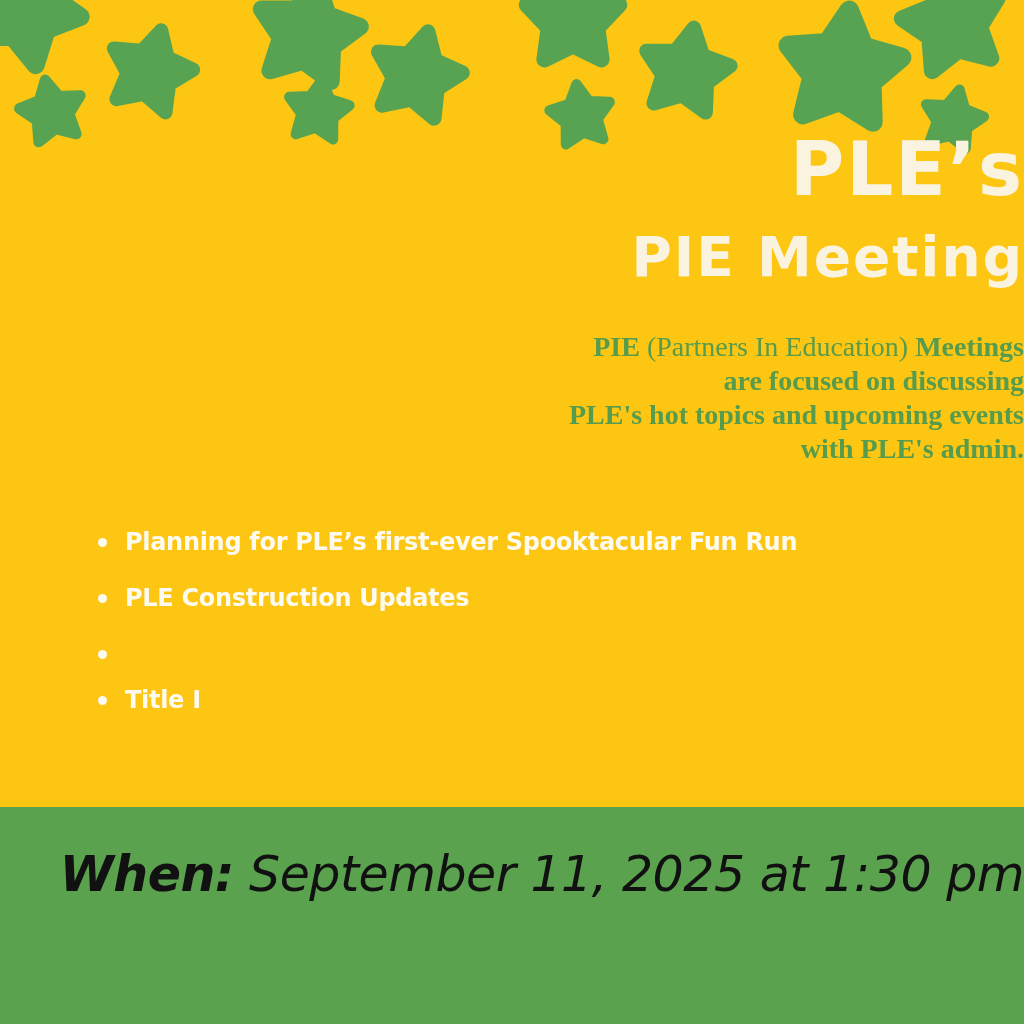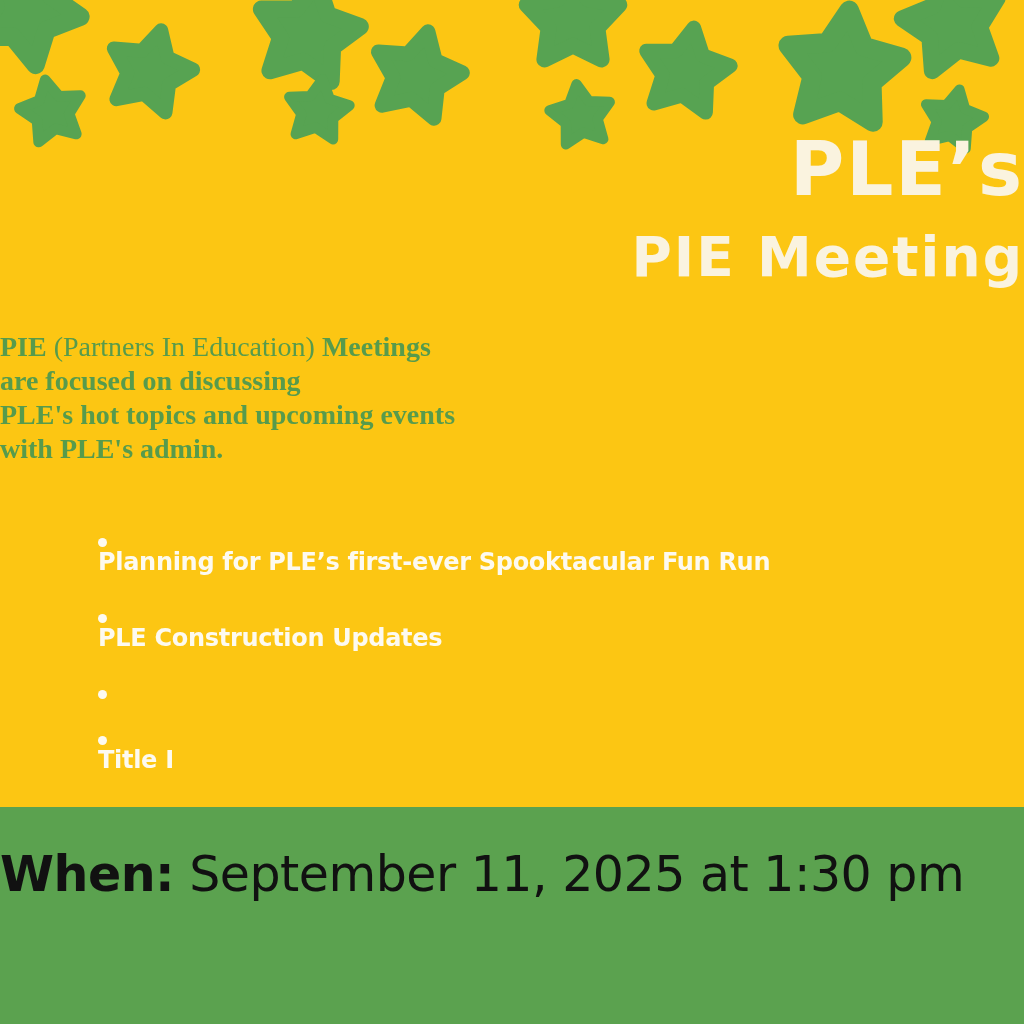--- a/index.html
+++ b/index.html
@@ -36,21 +36,21 @@
   .title-line1 { font-size: 74px; line-height: 82px; }
   .title-line2 { font-size: 55px; line-height: 94px; }
 
   
   .intro {
     position: absolute;
     top: 330px;
     left: 0;
     width: 100%;
     margin: 0;
-    text-align: left;
+    text-align: right;
     font-family: "Liberation Serif", "DejaVu Serif", serif;
     font-size: 28px;
     line-height: 34px;
     font-weight: 700;
     color: var(--intro-green, #579b4c);
   }
   .intro .line { display: block; }
   .intro .reg { font-weight: 400; }
 
   
@@ -71,21 +71,20 @@
     list-style: none;
     margin: 24px 0 0 0;
     padding: 0 0 0 14px;
   }
   .topics li {
     display: flex;
     align-items: flex-start;
     font-size: 24px;
     line-height: 30px;
     margin-bottom: 26px;
-    flex-direction: column;
   }
   .bullet-dot {
     flex: 0 0 auto;
     width: 9px;
     height: 9px;
     border-radius: 50%;
     background: var(--topics-cream, #fdfaf0);
     margin: 11px 18px 0 0;
   }
   .topics sup {
@@ -101,25 +100,26 @@
     top: 807px;
     width: 100%;
     height: 217px;
     background: var(--band-green, #5ba24f);
   }
   .footer-text {
     position: absolute;
     top: 36px;
     left: 0;
     width: 100%;
-    text-align: left;
+    text-align: right;
     color: var(--footer-text, #111111);
     font-size: 49px;
     line-height: 64px;
     letter-spacing: -0.5px;
+    font-style: italic;
   }
   .footer-line { white-space: nowrap; }
   .footer-label { font-weight: 800; }
   .footer-value { font-weight: 400; }
 </style>
 </head>
 <body>
 
 <svg width="0" height="0" style="position:absolute" aria-hidden="true">
   <defs>

